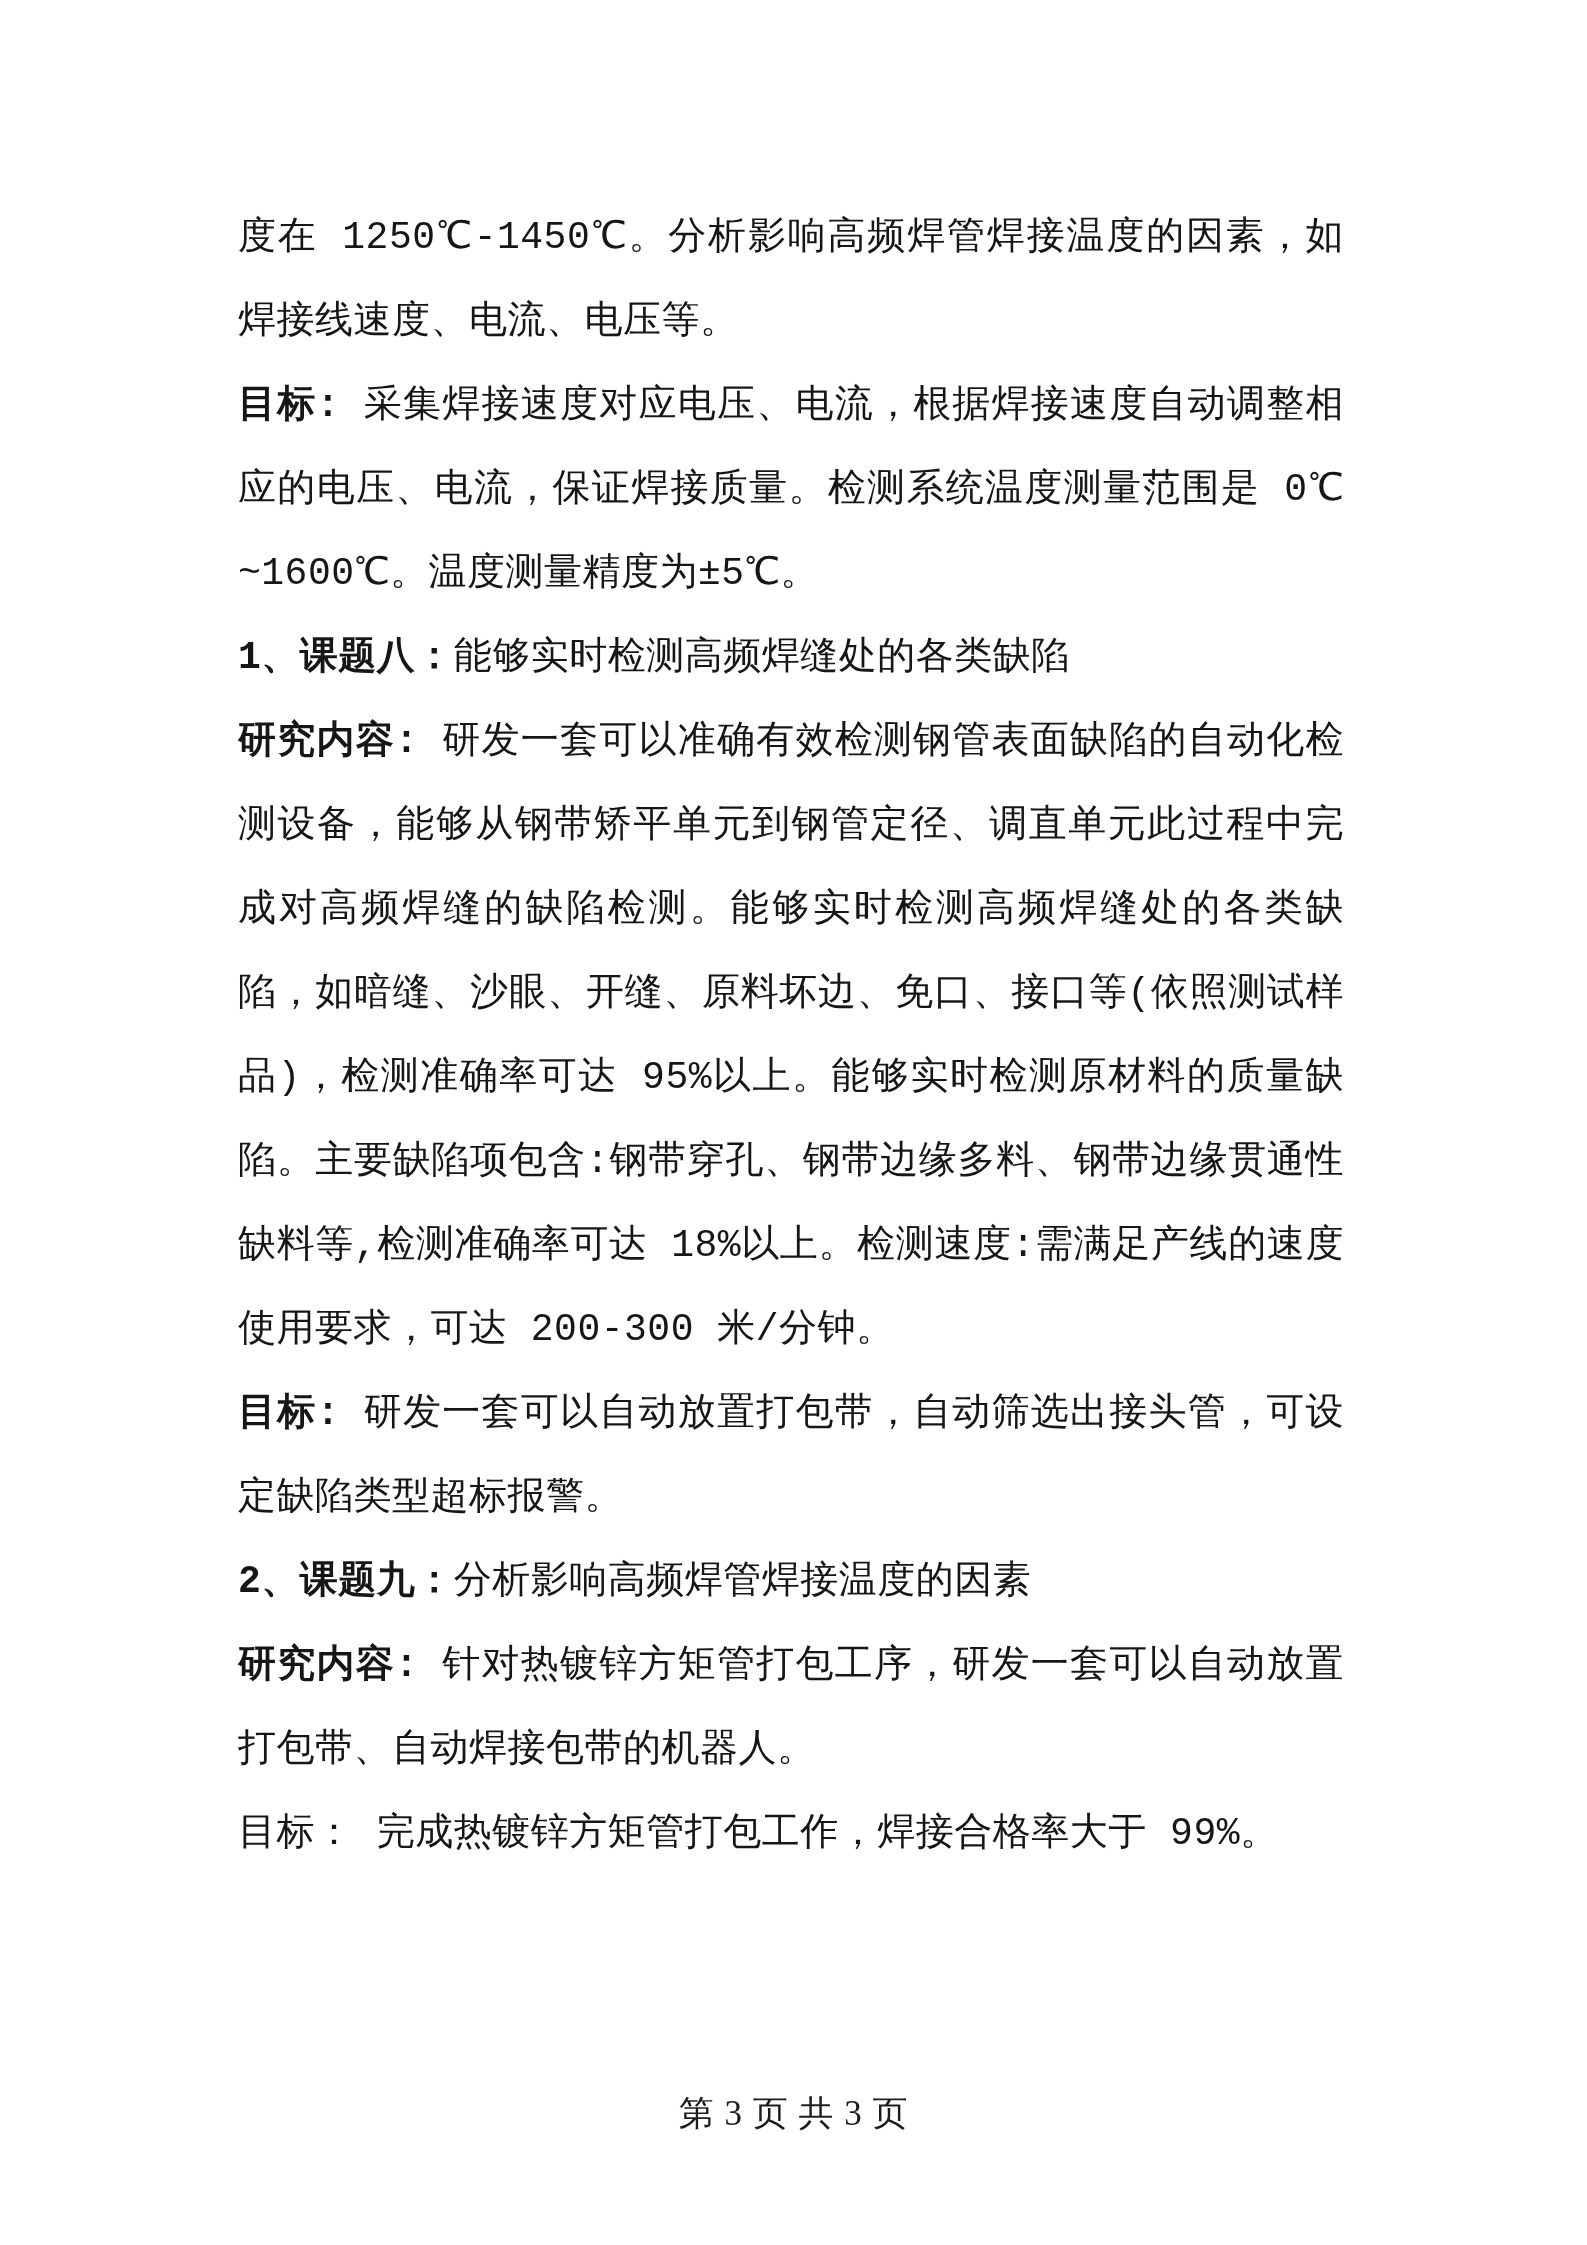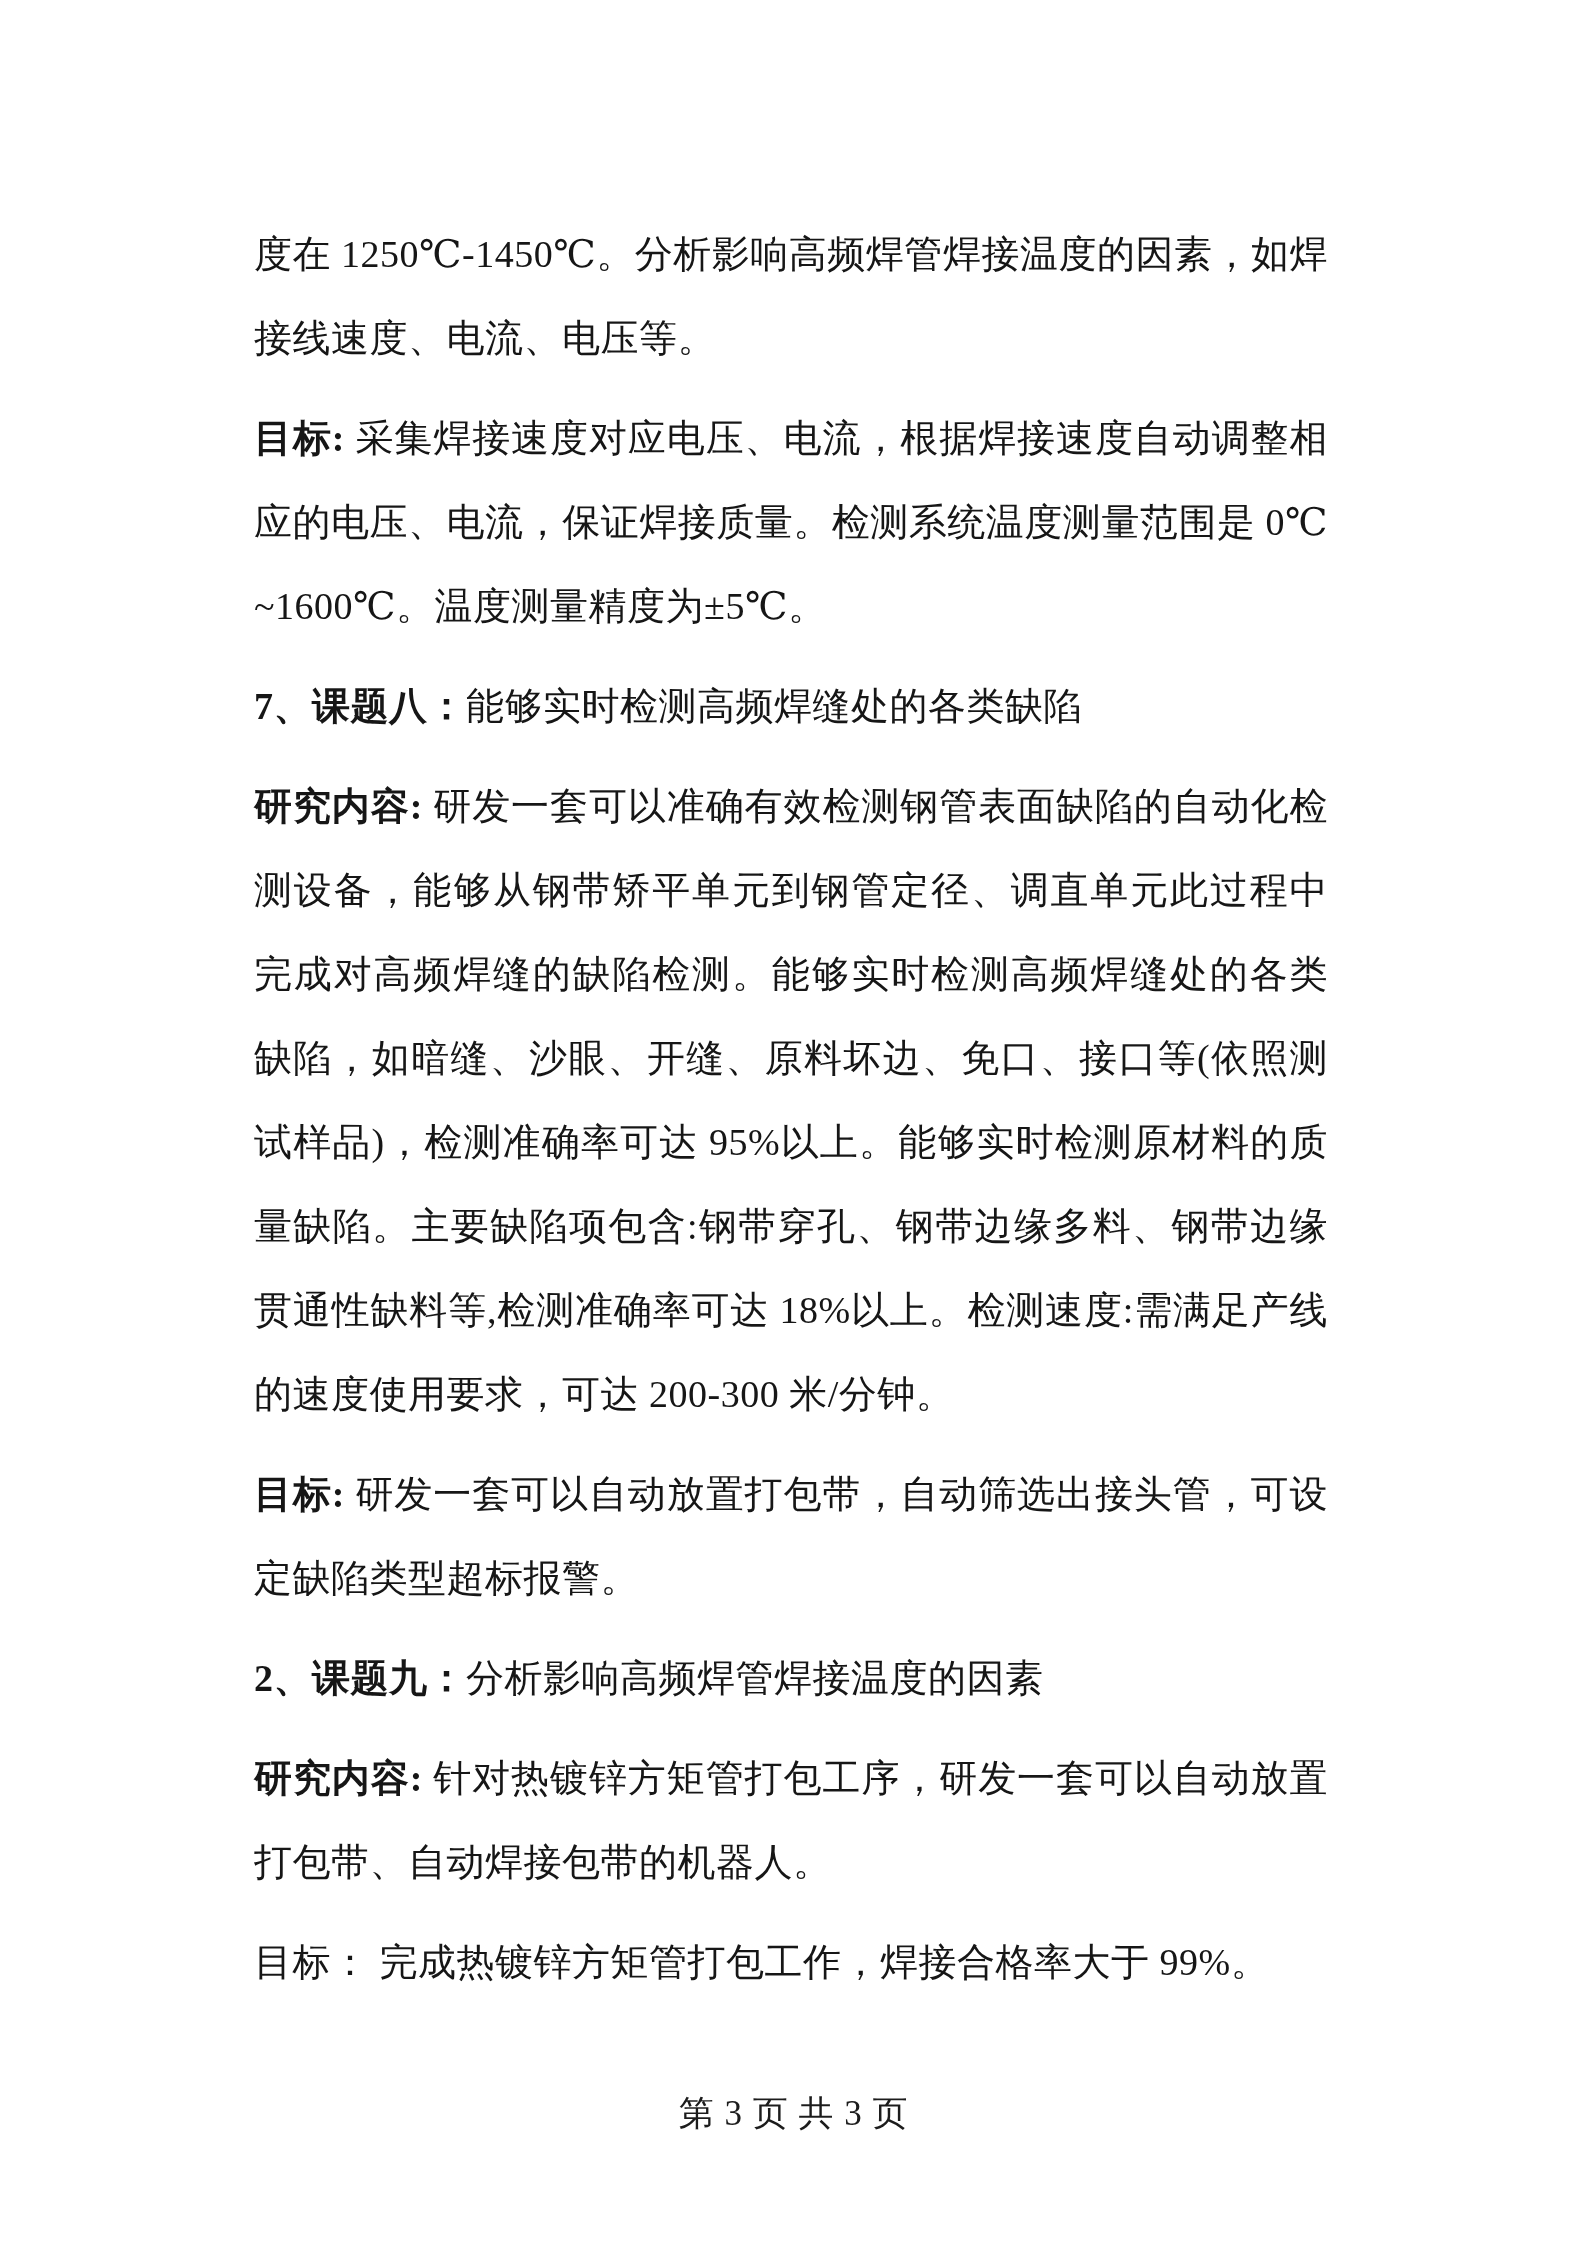--- a/index.html
+++ b/index.html
@@ -19,29 +19,30 @@
     inset: 0;
     background: #ffffff;
   }
   .text-block {
     position: absolute;
     left: 238px;
     top: 196px;
     width: 1106px;
   }
   p.doc-par {
-    margin: 16px;
+    margin: 0;
     padding: 0;
     font-size: 38px;
     line-height: 84px;
     letter-spacing: 0.5px;
     text-align: justify;
     text-justify: inter-character;
     word-break: break-all;
     color: #161616;
+    font-family: Liberation Mono, monospace;
   }
   p.doc-par .lead {
     font-weight: bold;
   }
   .footer {
     position: absolute;
     top: 2090px;
     left: 0;
     width: 100%;
     text-align: center;
@@ -54,21 +55,21 @@
 <body>
 
 <div class="page">
 
   <div class="text-block">
 
     <p class="doc-par"><span class="lead"></span><span>度在 1250℃-1450℃。分析影响高频焊管焊接温度的因素，如焊接线速度、电流、电压等。</span></p>
 
     <p class="doc-par"><span class="lead">目标:</span><span> 采集焊接速度对应电压、电流，根据焊接速度自动调整相应的电压、电流，保证焊接质量。检测系统温度测量范围是 0℃~1600℃。温度测量精度为±5℃。</span></p>
 
-    <p class="doc-par"><span class="lead">7、课题八：</span><span>能够实时检测高频焊缝处的各类缺陷</span></p>
+    <p class="doc-par"><span class="lead">1、课题八：</span><span>能够实时检测高频焊缝处的各类缺陷</span></p>
 
     <p class="doc-par"><span class="lead">研究内容:</span><span> 研发一套可以准确有效检测钢管表面缺陷的自动化检测设备，能够从钢带矫平单元到钢管定径、调直单元此过程中完成对高频焊缝的缺陷检测。能够实时检测高频焊缝处的各类缺陷，如暗缝、沙眼、开缝、原料坏边、免口、接口等(依照测试样品)，检测准确率可达 95%以上。能够实时检测原材料的质量缺陷。主要缺陷项包含:钢带穿孔、钢带边缘多料、钢带边缘贯通性缺料等,检测准确率可达 18%以上。检测速度:需满足产线的速度使用要求，可达 200-300 米/分钟。</span></p>
 
     <p class="doc-par"><span class="lead">目标:</span><span> 研发一套可以自动放置打包带，自动筛选出接头管，可设定缺陷类型超标报警。</span></p>
 
     <p class="doc-par"><span class="lead">2、课题九：</span><span>分析影响高频焊管焊接温度的因素</span></p>
 
     <p class="doc-par"><span class="lead">研究内容:</span><span> 针对热镀锌方矩管打包工序，研发一套可以自动放置打包带、自动焊接包带的机器人。</span></p>
 
     <p class="doc-par"><span class="lead"></span><span>目标： 完成热镀锌方矩管打包工作，焊接合格率大于 99%。</span></p>

